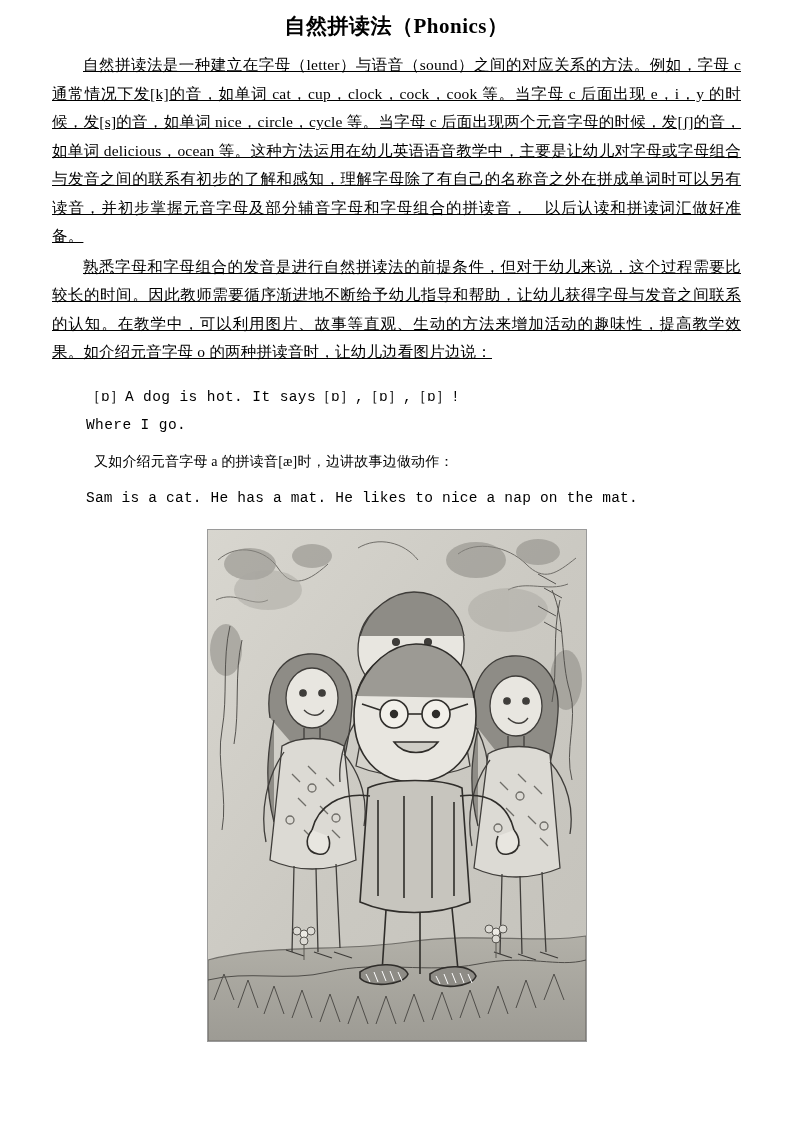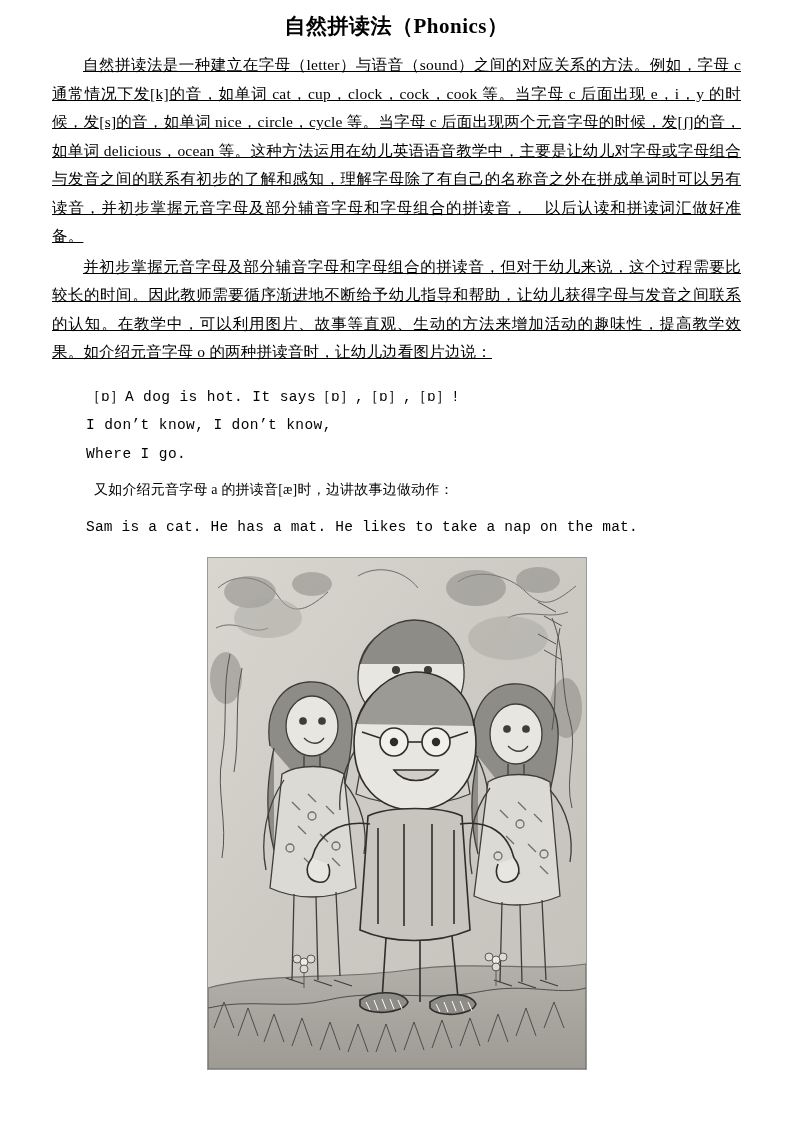--- a/index.html
+++ b/index.html
@@ -83,31 +83,30 @@
 </style>
 </head>
 <body>
 
 <div class="page">
 
   <h1 class="doc-title">自然拼读法（Phonics）</h1>
 
   <p class="para">自然拼读法是一种建立在字母（letter）与语音（sound）之间的对应关系的方法。例如，字母 c 通常情况下发[k]的音，如单词 cat，cup，clock，cock，cook 等。当字母 c 后面出现 e，i，y 的时候，发[s]的音，如单词 nice，circle，cycle 等。当字母 c 后面出现两个元音字母的时候，发[ʃ]的音，如单词 delicious，ocean 等。这种方法运用在幼儿英语语音教学中，主要是让幼儿对字母或字母组合与发音之间的联系有初步的了解和感知，理解字母除了有自己的名称音之外在拼成单词时可以另有读音，并初步掌握元音字母及部分辅音字母和字母组合的拼读音，　以后认读和拼读词汇做好准备。</p>
 
-  <p class="para">并初步掌握元音字母及部分辅音字母和字母组合的拼读音，但对于幼儿来说，这个过程需要比较长的时间。因此教师需要循序渐进地不断给予幼儿指导和帮助，让幼儿获得字母与发音之间联系的认知。在教学中，可以利用图片、故事等直观、生动的方法来增加活动的趣味性，提高教学效果。如介绍元音字母 o 的两种拼读音时，让幼儿边看图片边说：</p>
+  <p class="para">熟悉字母和字母组合的发音是进行自然拼读法的前提条件，但对于幼儿来说，这个过程需要比较长的时间。因此教师需要循序渐进地不断给予幼儿指导和帮助，让幼儿获得字母与发音之间联系的认知。在教学中，可以利用图片、故事等直观、生动的方法来增加活动的趣味性，提高教学效果。如介绍元音字母 o 的两种拼读音时，让幼儿边看图片边说：</p>
 
   <div class="verse-block">
     <p class="verse">［ɒ］A dog is hot. It says［ɒ］,［ɒ］,［ɒ］!</p>
-    <p class="verse">I don’t know, I don’t know,</p>
     <p class="verse">Where I go.</p>
   </div>
 
   <p class="cn-line">又如介绍元音字母 a 的拼读音[æ]时，边讲故事边做动作：</p>
 
-  <p class="story">Sam is a cat. He has a mat. He likes to take a nap on the mat.</p>
+  <p class="story">Sam is a cat. He has a mat. He likes to nice a nap on the mat.</p>
 
   <div class="figure">
     <svg viewBox="0 0 378 511" preserveAspectRatio="none">
       <defs>
         <linearGradient id="bgg" x1="0" y1="0" x2="1" y2="1">
           <stop offset="0%" stop-color="#d8d6cf"></stop>
           <stop offset="50%" stop-color="#cbc9c2"></stop>
           <stop offset="100%" stop-color="#c4c2bb"></stop>
         </linearGradient>
         <linearGradient id="grass" x1="0" y1="0" x2="0" y2="1">

